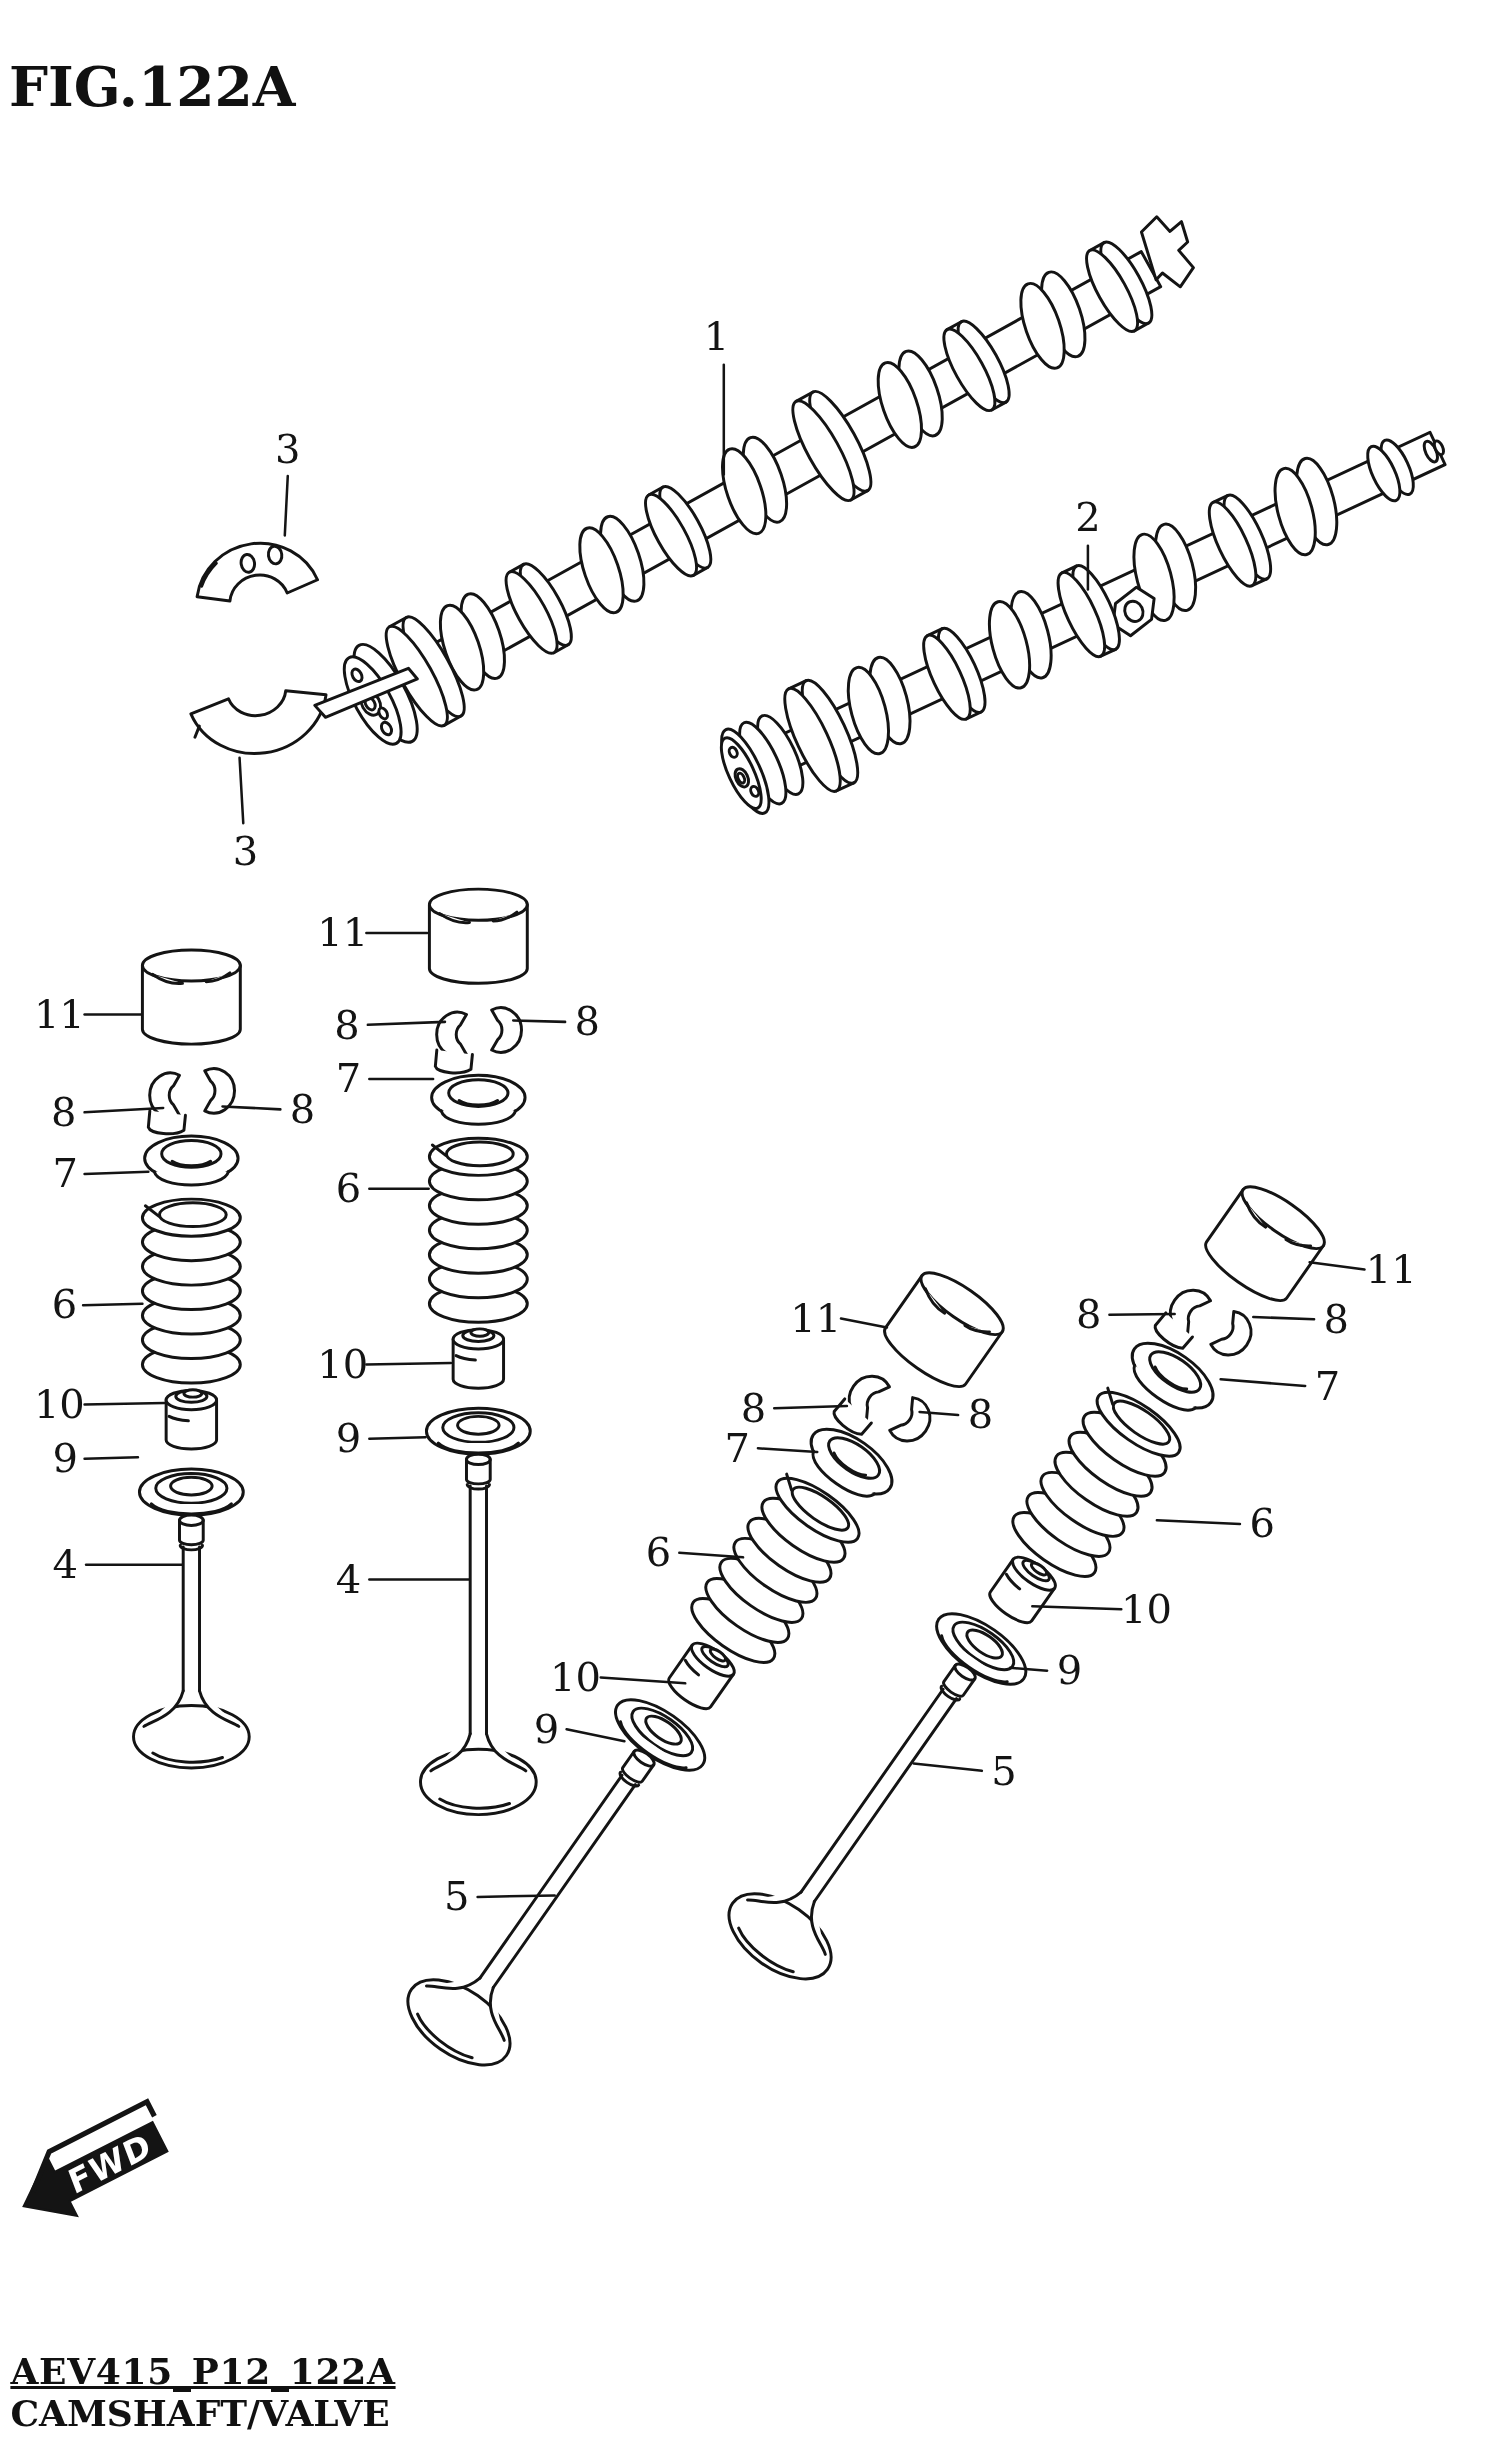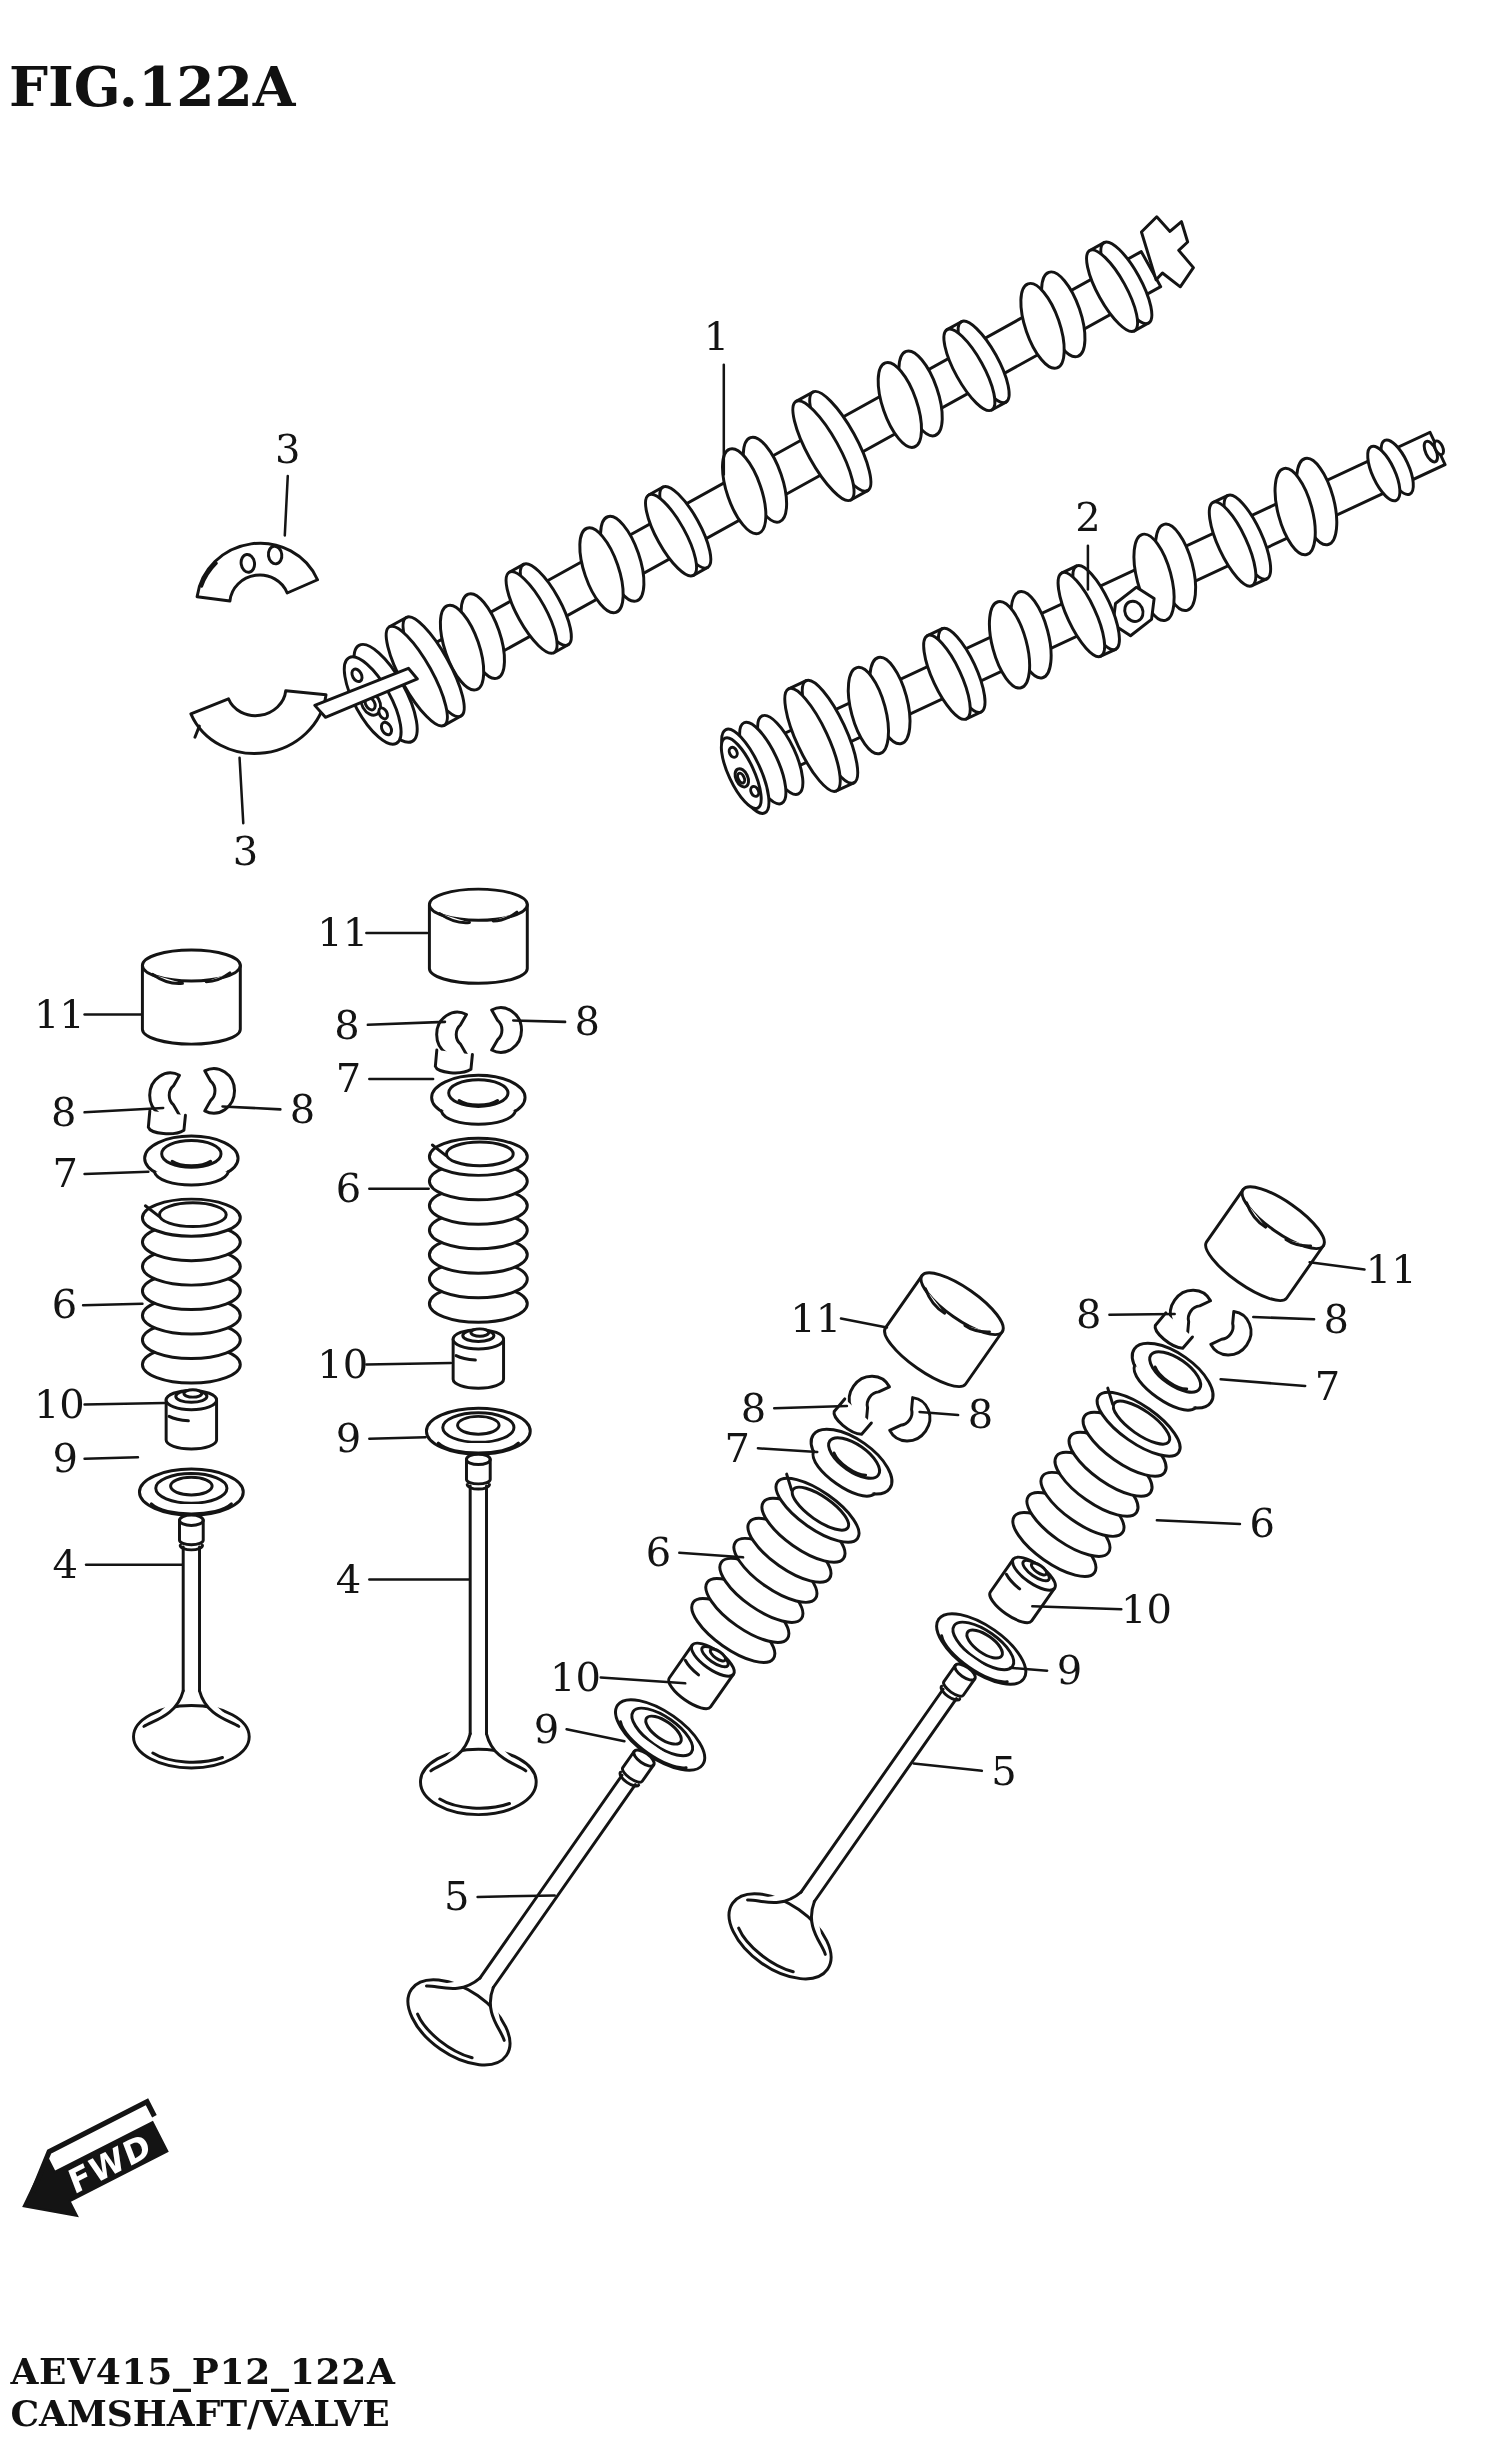--- a/index.html
+++ b/index.html
@@ -5,21 +5,21 @@
   html,body{margin:0;padding:0;background:#ffffff;}
   .page{
     position:relative;width:1501px;height:2462px;background:#ffffff;
     font-family:"DejaVu Serif", serif;color:#111;overflow:hidden;
   }
   .fig-title{
     position:absolute;left:9px;top:17px;font-size:55px;font-weight:700;
     letter-spacing:0px;color:#111;margin-top:37px;
   }
   .footer{position:absolute;left:10.4px;top:2350px;line-height:1.18;}
-  .footer .code{font-size:36px;font-weight:600;letter-spacing:0.7px;}
+  .footer .code{font-size:36px;font-weight:600;letter-spacing:0.7px;text-decoration:underline;}
   .footer .caption{font-size:36px;font-weight:700;letter-spacing:0px;}
   svg.diagram{position:absolute;left:0;top:0;}
   .ink{fill:#ffffff;stroke:#141414;stroke-width:4;stroke-linecap:round;stroke-linejoin:round;}
   .ink .ln{fill:none;}
   .leader{stroke:#141414;stroke-width:3.4;fill:none;stroke-linecap:round;}
   text.callout{font-family:"DejaVu Serif",serif;font-size:54px;fill:#141414;}
   .fwd-arrow{fill:#141414;stroke:#141414;stroke-width:3;}
   text.fwd-text{font-family:"DejaVu Sans",sans-serif;font-weight:bold;font-size:44px;fill:#ffffff;letter-spacing:2px;}
 </style>
 </head>

